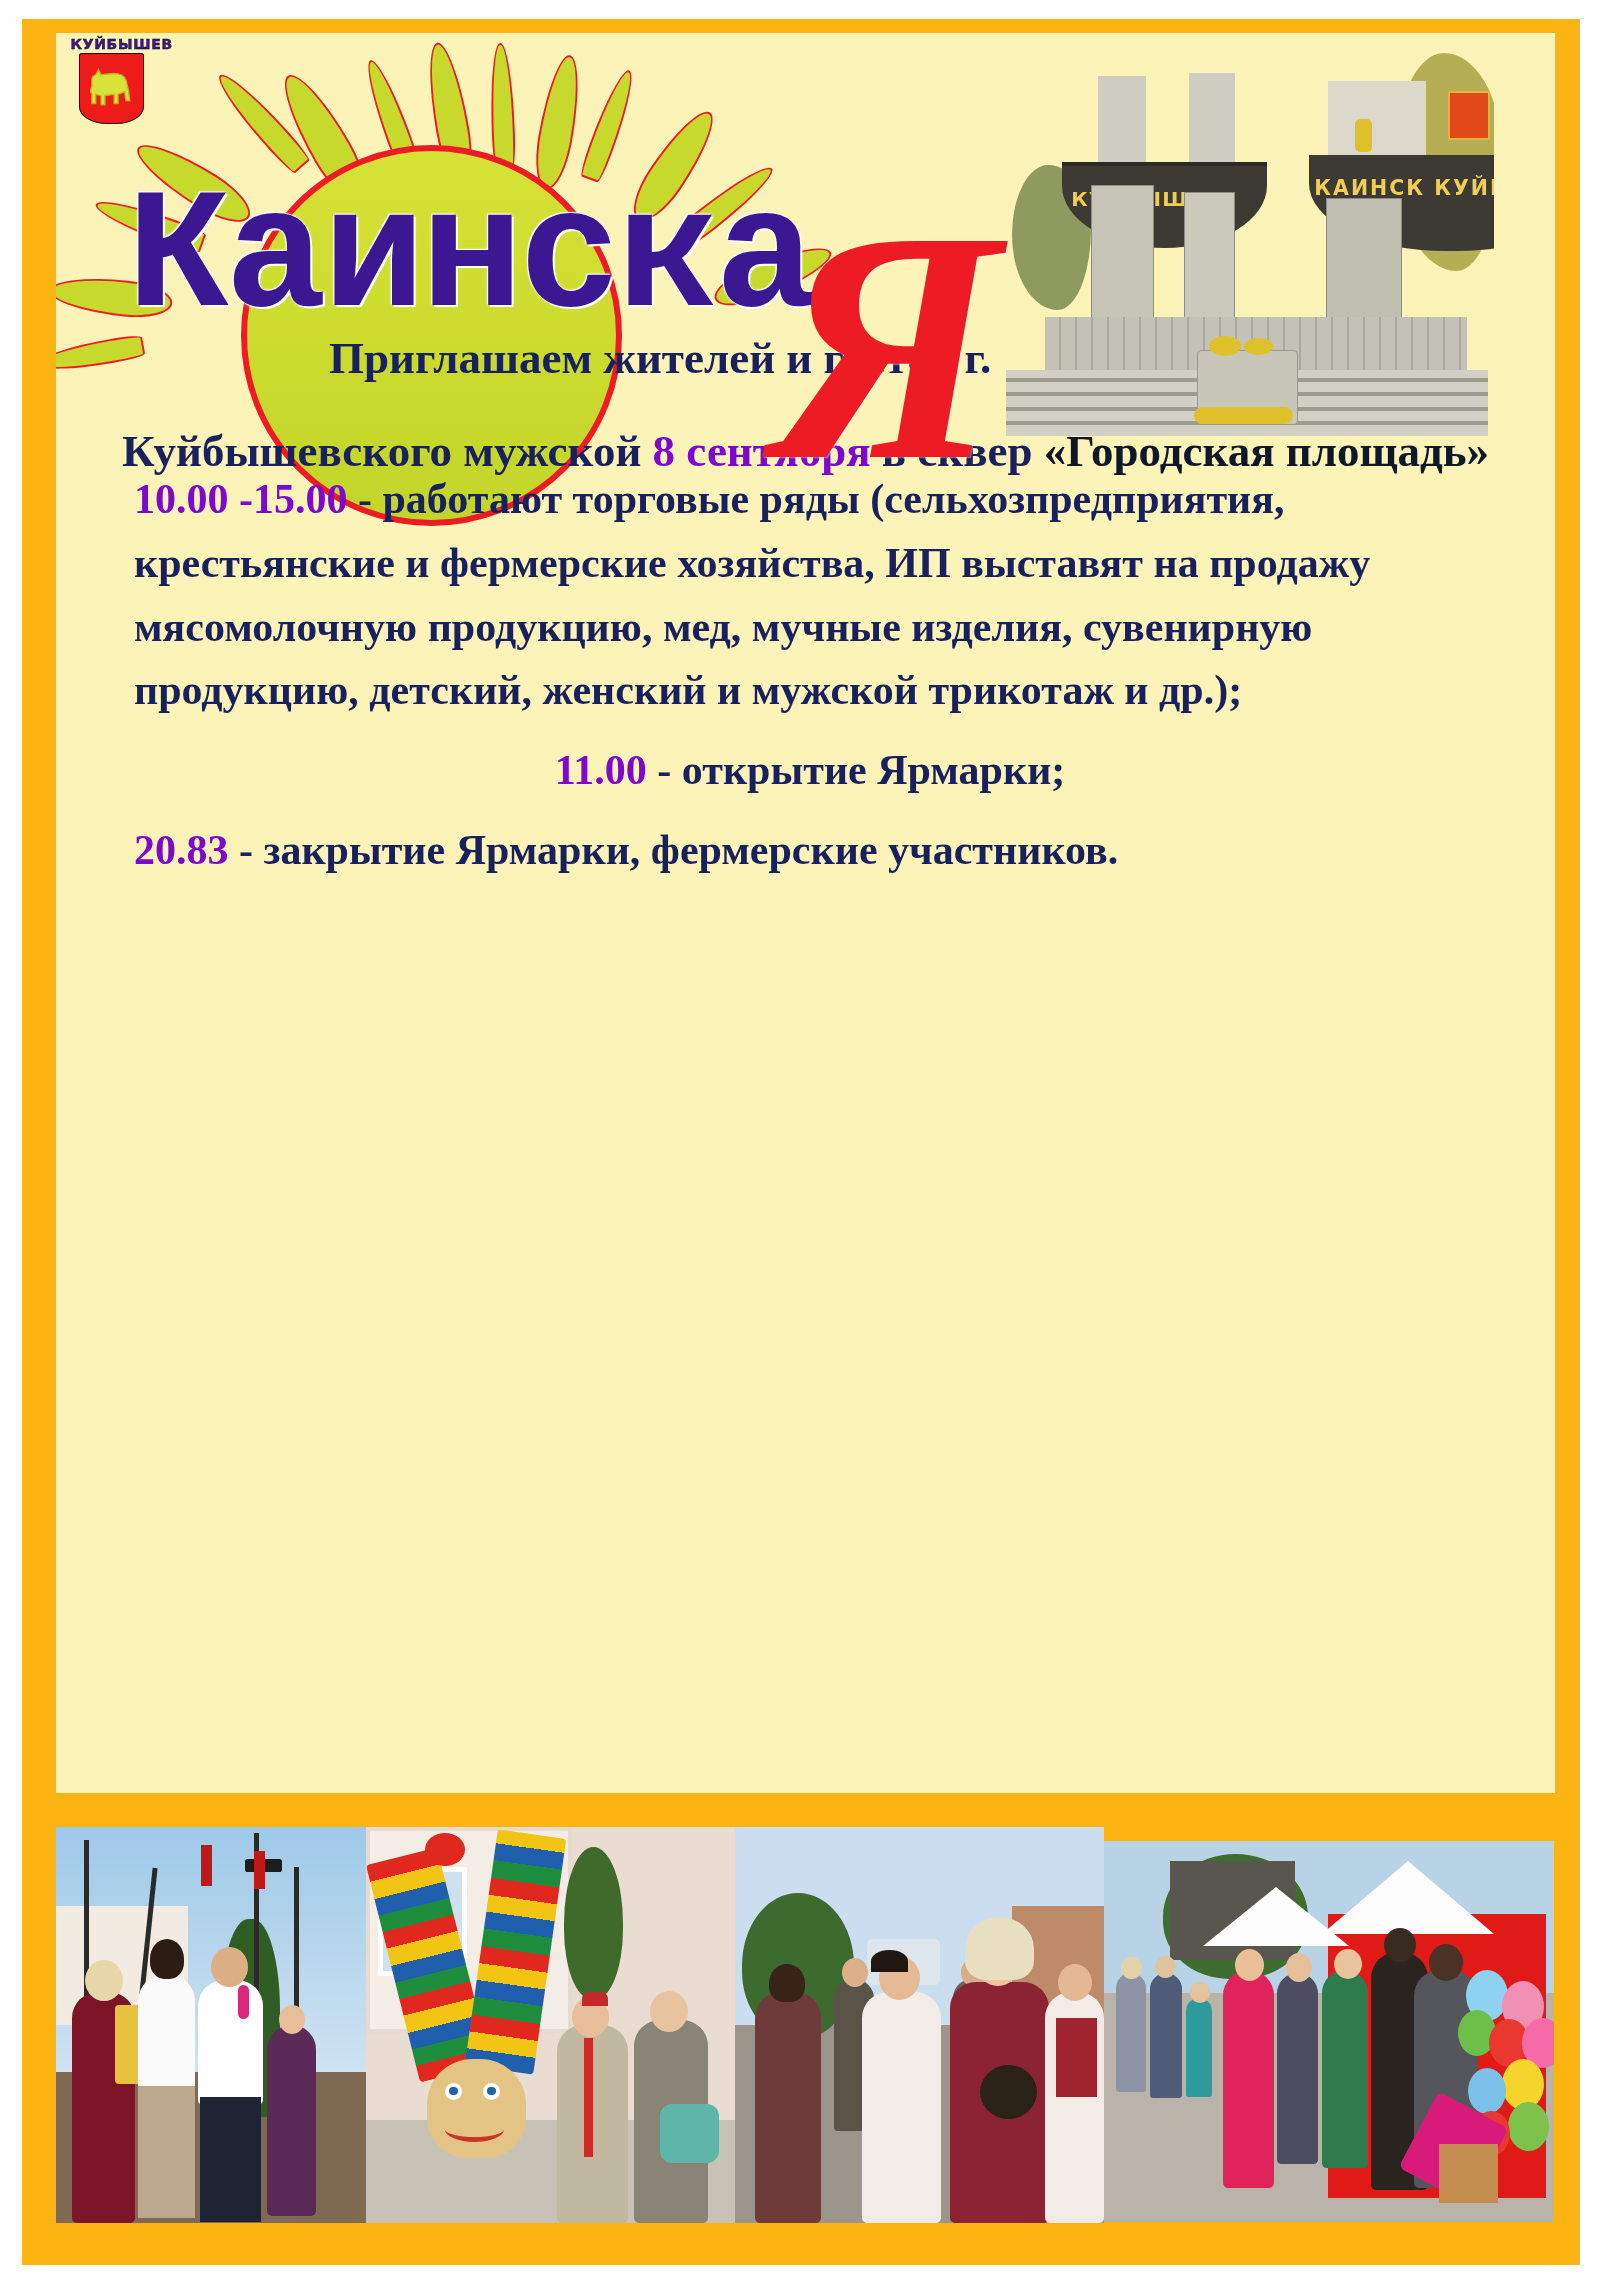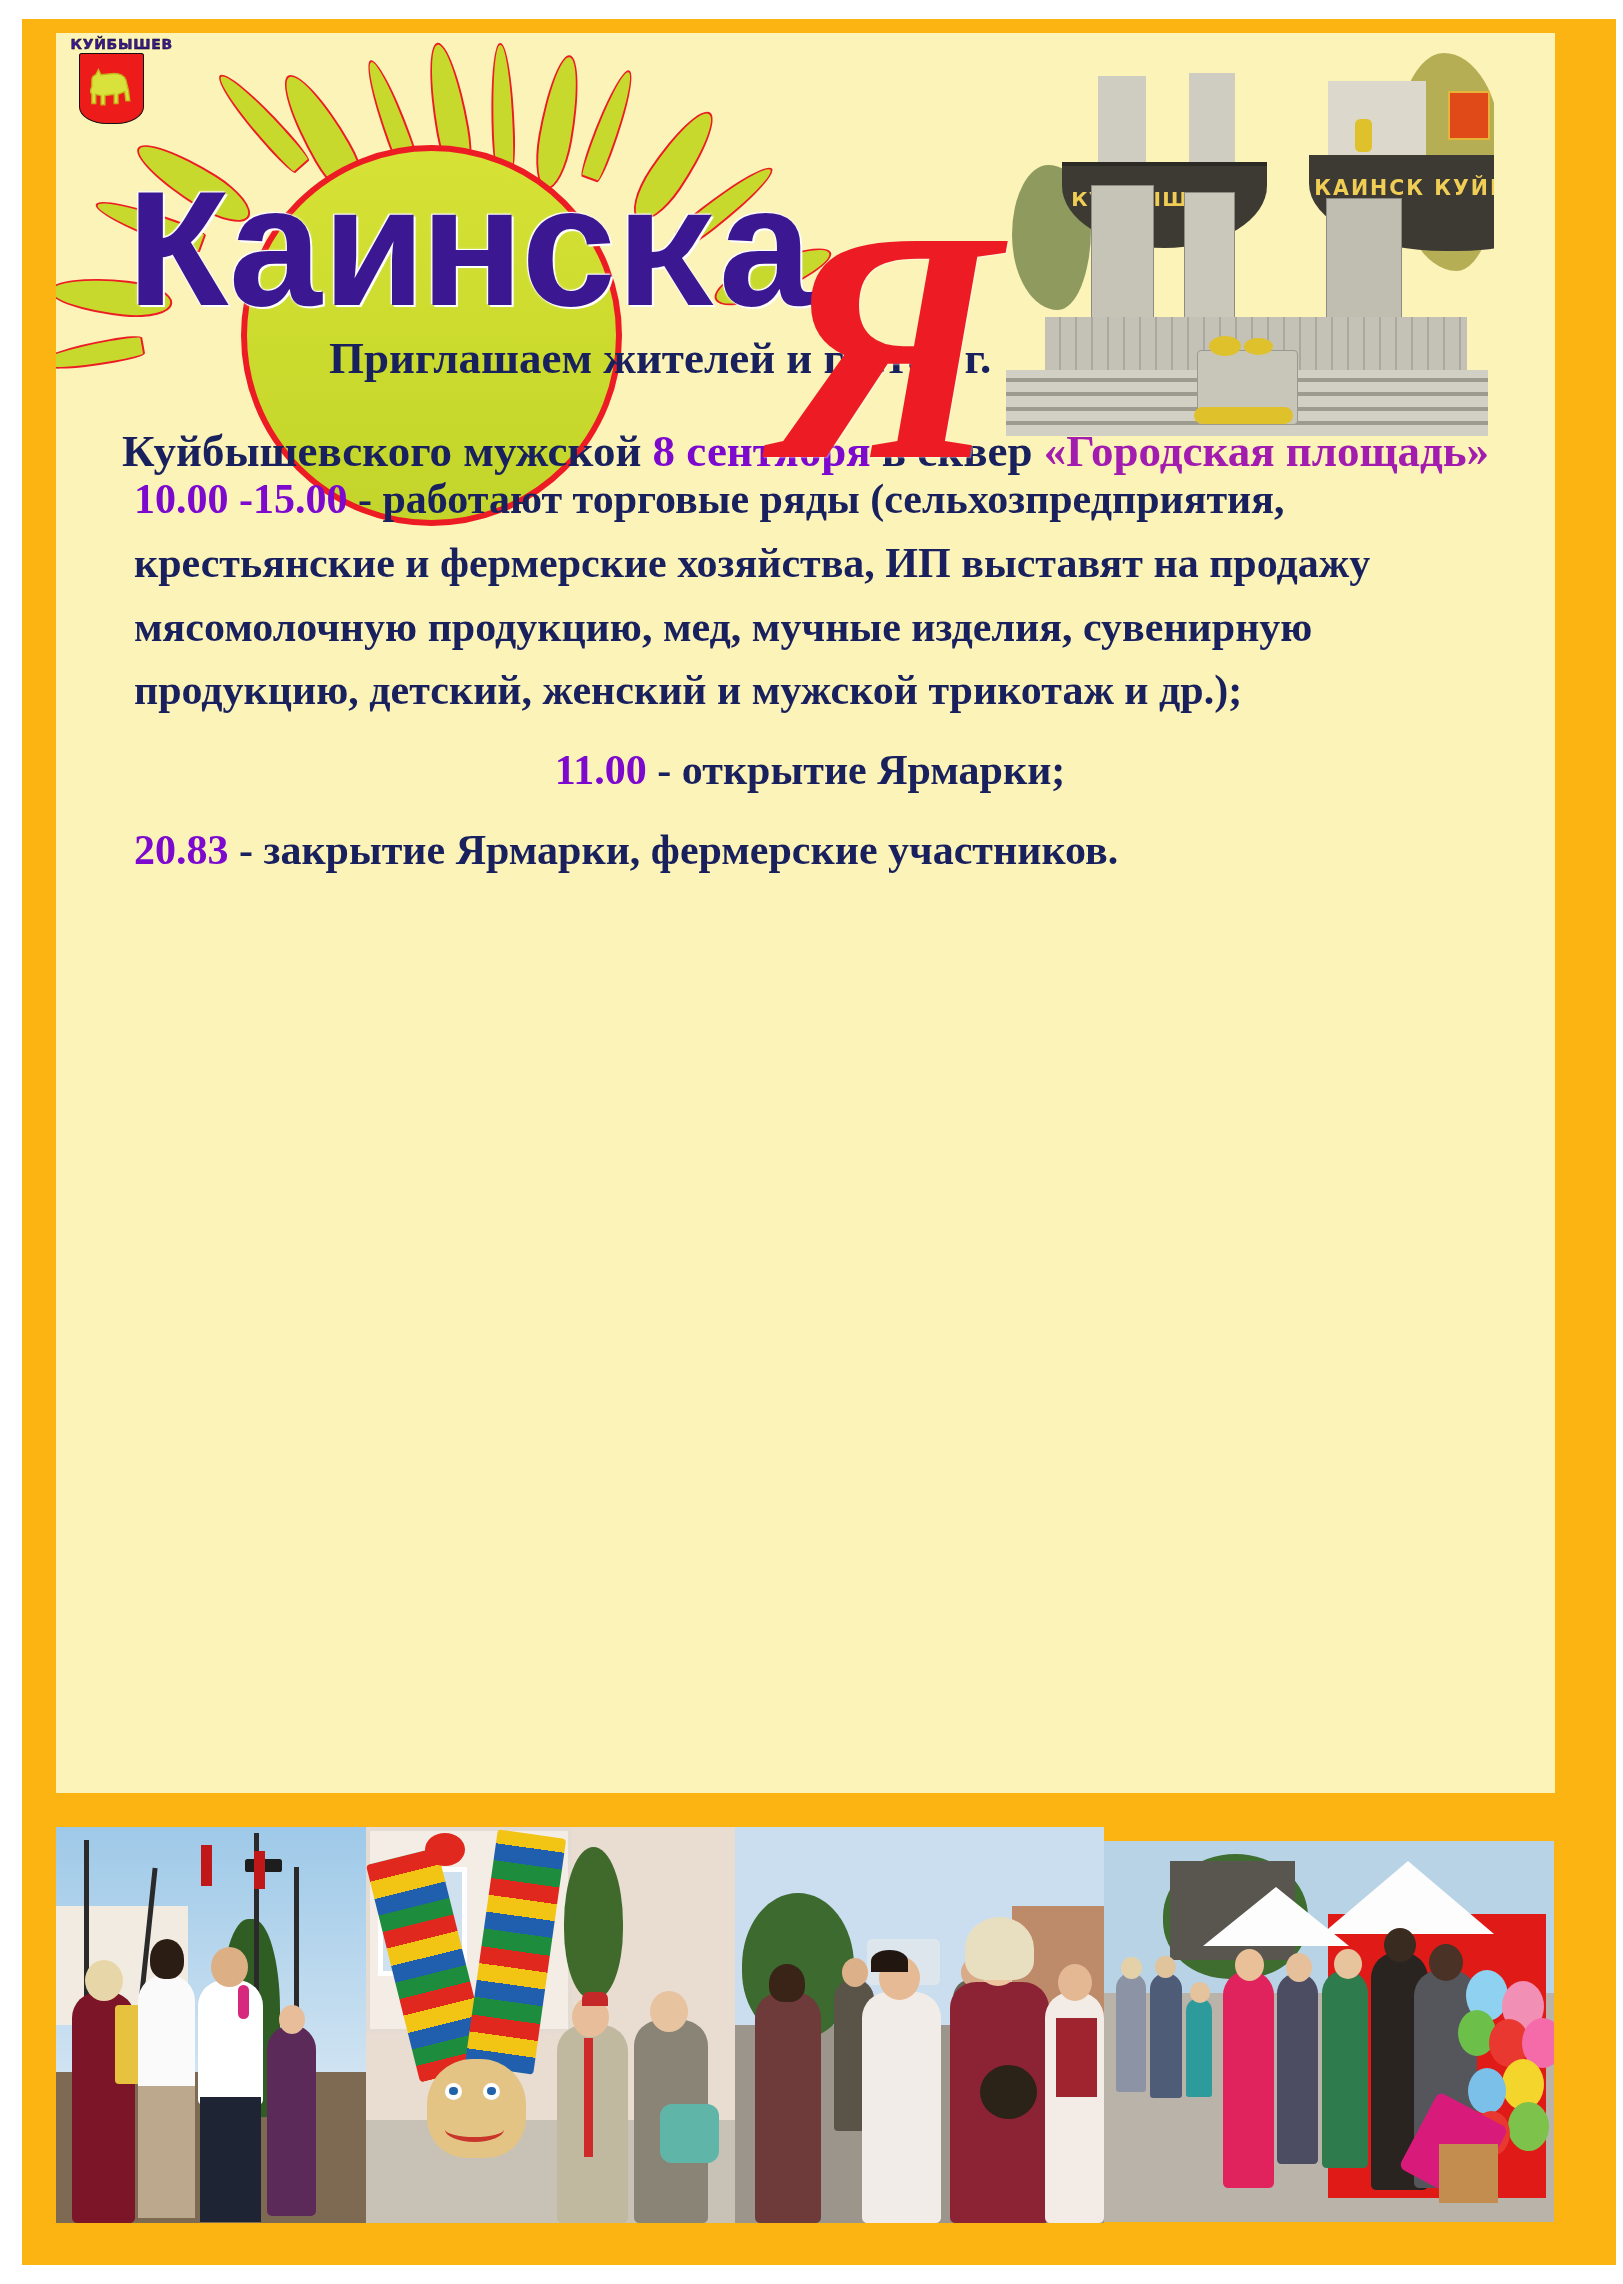--- a/index.html
+++ b/index.html
@@ -6,21 +6,20 @@
   html,body{margin:0;padding:0;background:#ffffff;}
   body{
     width:1624px;height:2284px;position:relative;overflow:hidden;
     font-family:"Liberation Serif", serif;
   }
 
   
   #poster-frame{
     position:absolute;left:22px;top:18.5px;width:1558px;height:2246px;
     background:#FCB412;
-    padding-left:36px;
   }
 
   
   #content-panel{
     position:absolute;left:34px;top:14.5px;width:1499px;height:1760px;
     background:#FCF3B8;
     overflow:hidden;
   }
 
   
@@ -125,21 +124,21 @@
 
   
   #invite-block{position:absolute;left:0;top:303px;width:1499px;}
   .invite-line{
     text-align:center;color:#18205E;
     font-family:"Liberation Serif", serif;font-weight:bold;
     font-size:45px;line-height:1.0;margin:0 0 48px 0;
     white-space:nowrap;
   }
   .accent-date{color:#7D09CF;}
-  .accent-place{color:#a21caf;}
+  .accent-place{color:#0f172a;}
 
   
   #schedule-block{position:absolute;left:78px;top:435px;width:1352px;}
   .sched-row{
     color:#18205E;font-family:"Liberation Serif", serif;font-weight:bold;
     font-size:42px;line-height:1.0;margin:0 0 38px 0;
   }
   .sched-row.wrap{line-height:1.52;margin-bottom:17px;}
   .sched-time{color:#7D09CF;}
   .dash{letter-spacing:0;}

